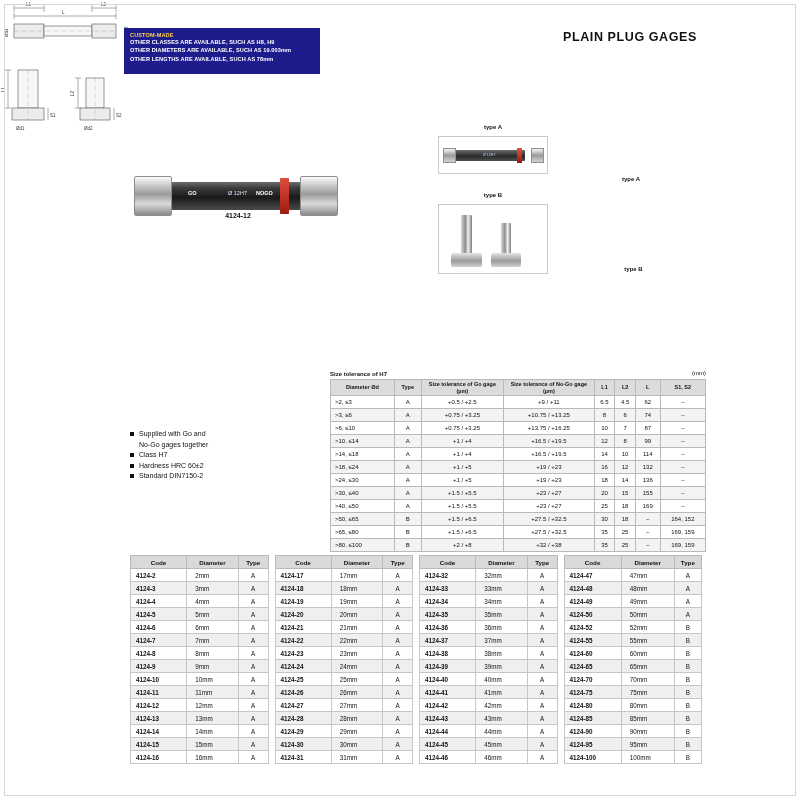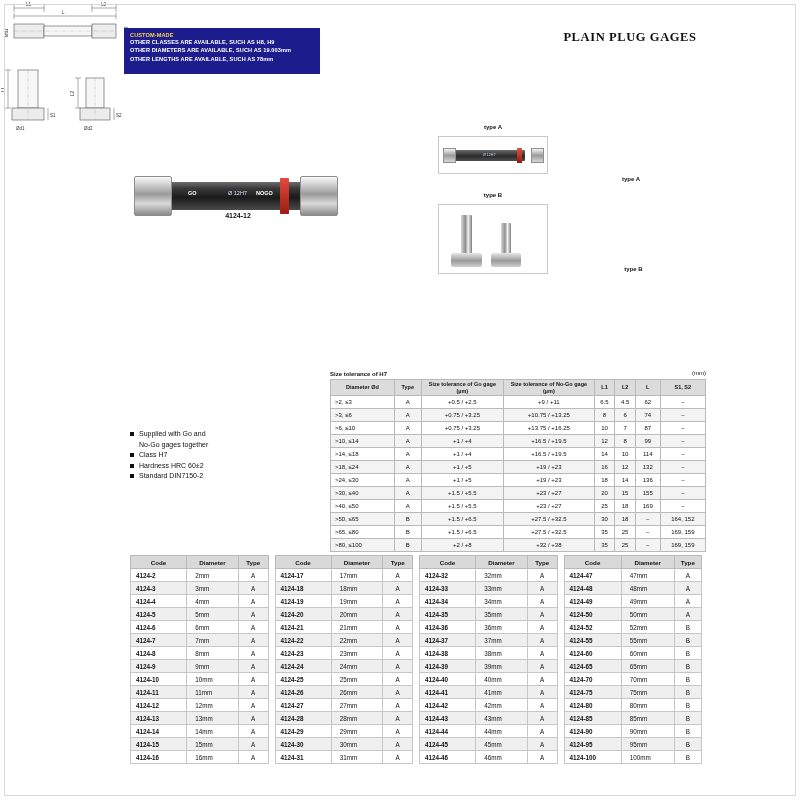--- a/index.html
+++ b/index.html
@@ -23,21 +23,21 @@
     position:absolute; left:124px; top:28px; width:196px; height:46px;
     background:#1c1c8c; color:#fff;
     padding:4px 6px;
   }
   .callout .l1 { font-size:5.6px; font-weight:bold; color:#ffd24d; letter-spacing:.1px;}
   .callout .ln { font-size:5.6px; font-weight:bold; color:#ffffff; line-height:8.4px; letter-spacing:.1px;}
 
   .title {
     position:absolute; left:480px; top:30px; width:300px;
     text-align:center;
-    font-size:12.5px; font-weight:bold; letter-spacing:.6px; color:#111;font-family:Liberation Serif, serif;
+    font-size:12.5px; font-weight:bold; letter-spacing:.6px; color:#111;
   }
 
   
   .prod {
     position:absolute; left:128px; top:168px; width:220px; height:60px;
   }
   .prod .body {
     position:absolute; left:40px; top:14px; width:136px; height:28px;
     background:linear-gradient(180deg,#6d6d6d 0%,#3b3b3b 22%,#1a1a1a 55%,#4a4a4a 100%);
     border-radius:2px;

